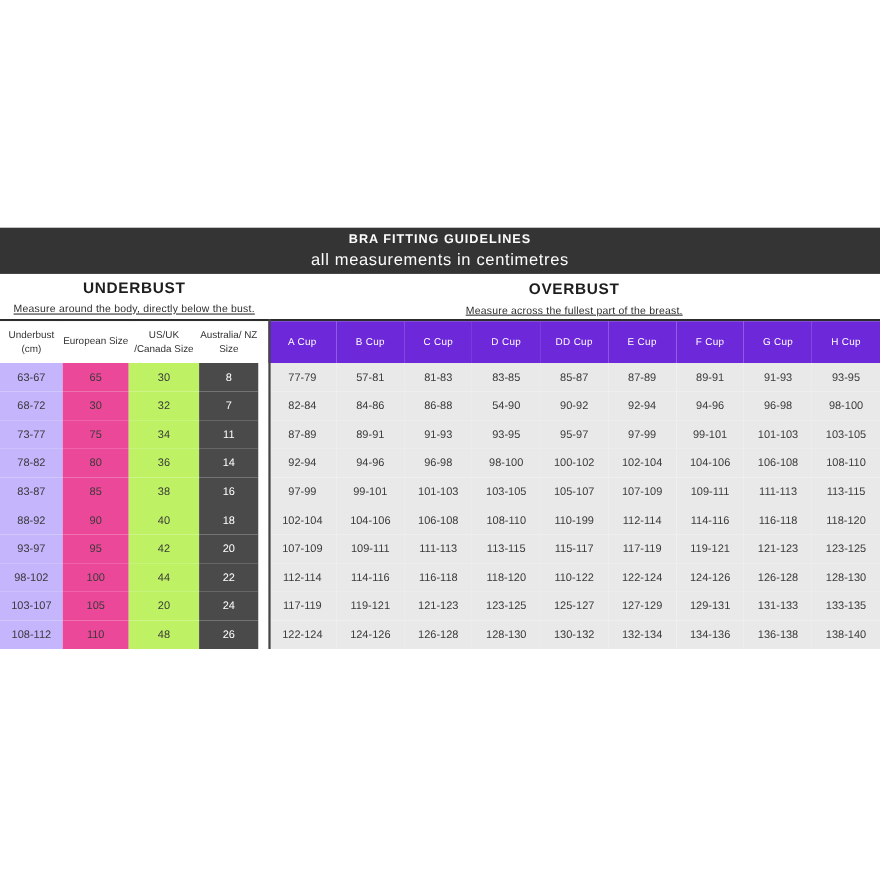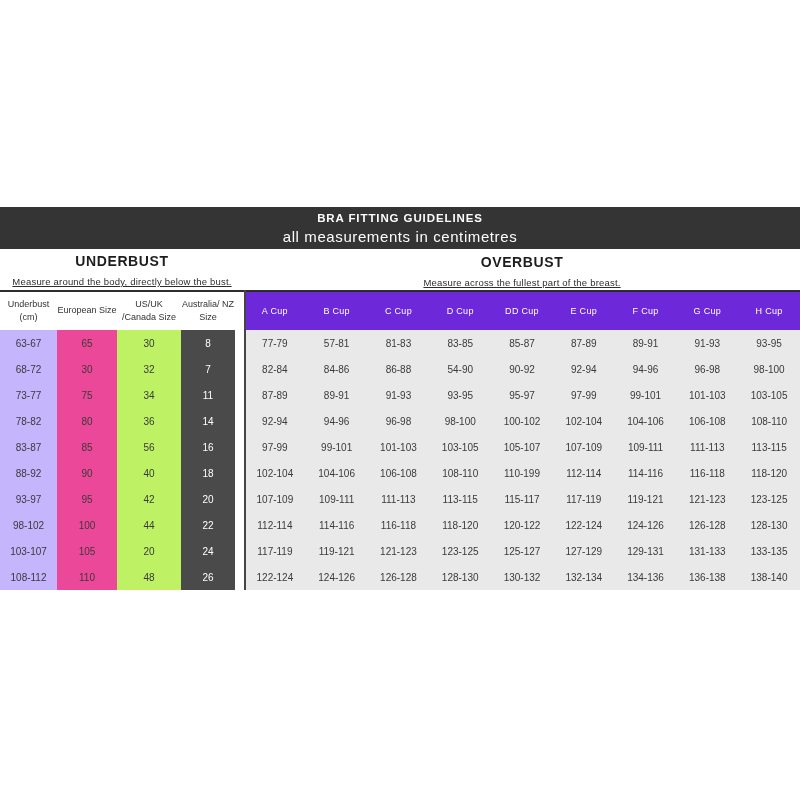--- a/index.html
+++ b/index.html
@@ -188,21 +188,21 @@
           <div class="cell cup">98-100</div>
           <div class="cell cup">100-102</div>
           <div class="cell cup">102-104</div>
           <div class="cell cup">104-106</div>
           <div class="cell cup">106-108</div>
           <div class="cell cup">108-110</div>
         </div>
         <div class="trow data">
           <div class="cell c1">83-87</div>
           <div class="cell c2">85</div>
-          <div class="cell c3">56</div>
+          <div class="cell c3">38</div>
           <div class="cell c4">16</div>
           <div class="cell gap"></div>
           <div class="cell cup">97-99</div>
           <div class="cell cup">99-101</div>
           <div class="cell cup">101-103</div>
           <div class="cell cup">103-105</div>
           <div class="cell cup">105-107</div>
           <div class="cell cup">107-109</div>
           <div class="cell cup">109-111</div>
           <div class="cell cup">111-113</div>
@@ -243,21 +243,21 @@
         <div class="trow data">
           <div class="cell c1">98-102</div>
           <div class="cell c2">100</div>
           <div class="cell c3">44</div>
           <div class="cell c4">22</div>
           <div class="cell gap"></div>
           <div class="cell cup">112-114</div>
           <div class="cell cup">114-116</div>
           <div class="cell cup">116-118</div>
           <div class="cell cup">118-120</div>
-          <div class="cell cup">120-122</div>
+          <div class="cell cup">110-122</div>
           <div class="cell cup">122-124</div>
           <div class="cell cup">124-126</div>
           <div class="cell cup">126-128</div>
           <div class="cell cup">128-130</div>
         </div>
         <div class="trow data">
           <div class="cell c1">103-107</div>
           <div class="cell c2">105</div>
           <div class="cell c3">20</div>
           <div class="cell c4">24</div>

